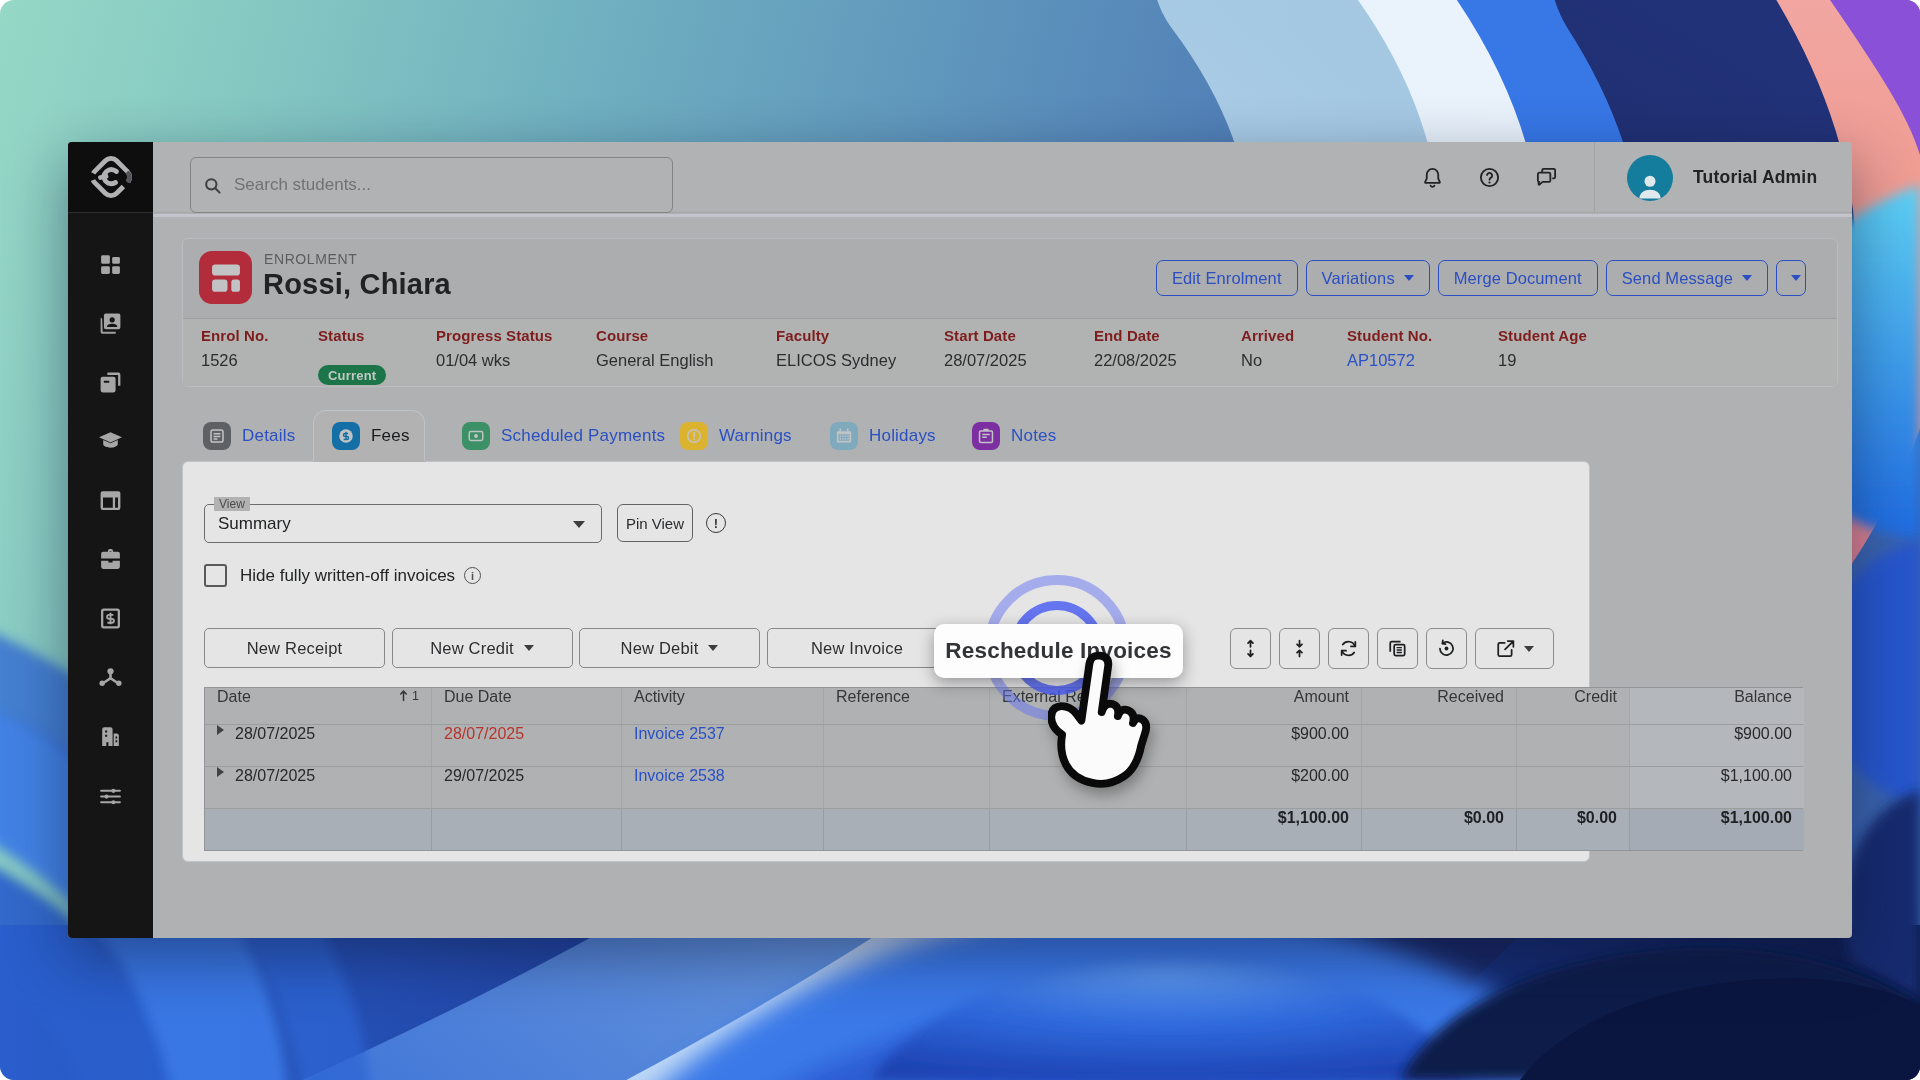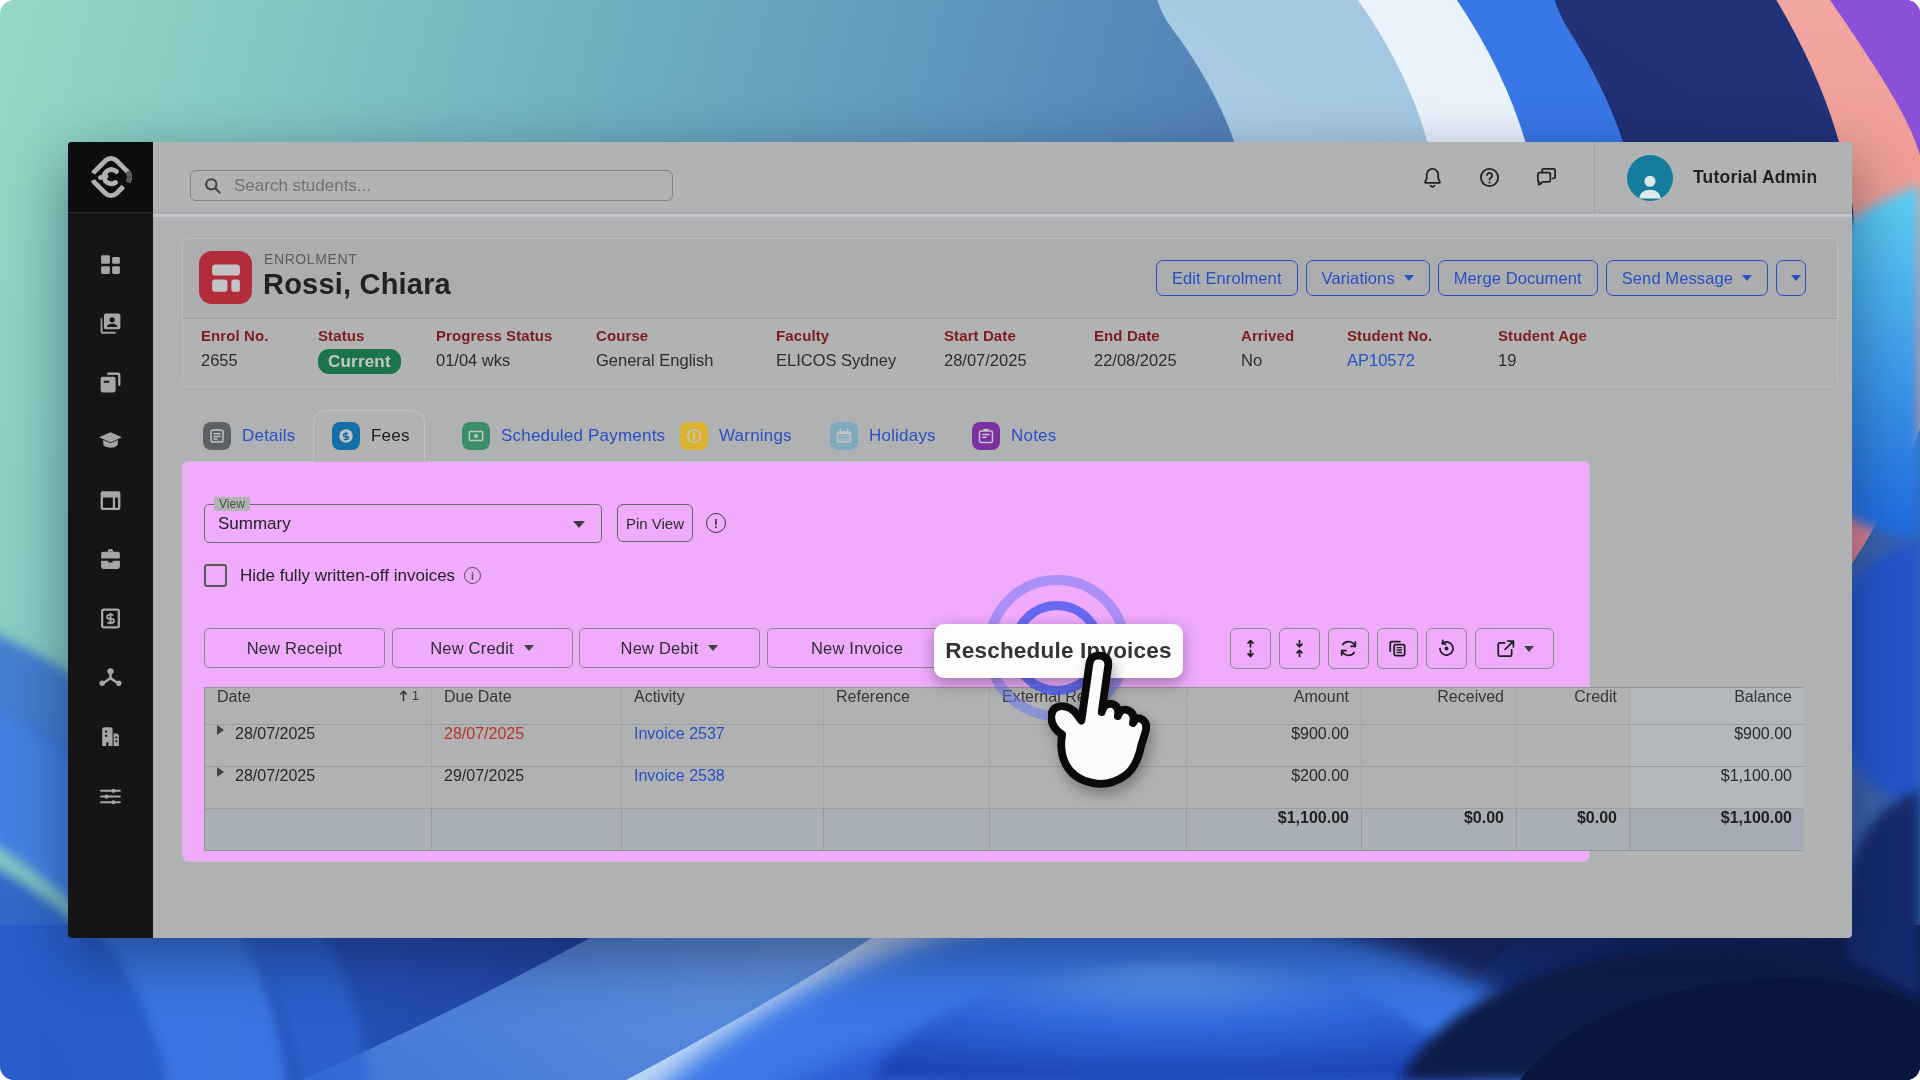--- a/index.html
+++ b/index.html
@@ -16,21 +16,21 @@
   
   .sidebar { position:absolute; left:0; top:0; width:85px; height:796px; background:#151515; }
   .logo-block { position:absolute; left:0; top:0; width:85px; height:71px; background:#0e0e0e; border-bottom:1px solid #2e2e30; display:flex; align-items:center; justify-content:center; }
   .side-icons { position:absolute; left:0; top:93px; width:85px; display:flex; flex-direction:column; align-items:center; }
   .side-item { width:85px; height:59px; display:flex; align-items:center; justify-content:center; color:#a6a6a6; }
   .side-item svg { width:25px; height:25px; }
 
   
   .topbar { position:absolute; left:85px; top:0; width:1699px; height:71px; background:#b1b2b3; border-bottom:1px solid #a5a6aa; }
   .topbar-sep { position:absolute; left:85px; top:72px; width:1699px; height:3px; background:#c6c7cf; opacity:.85; }
-  .searchbox { position:absolute; left:37px; top:28px; width:483px; height:31px; border:1.6px solid #828385; border-radius:6px; display:flex; align-items:center; padding:0 12px; color:#737476; }
+  .searchbox { position:absolute; left:37px; top:15px; width:483px; height:56px; border:1.6px solid #828385; border-radius:6px; display:flex; align-items:center; padding:0 12px; color:#737476; }
   .searchbox svg { width:19px; height:19px; margin-right:12px; flex:none; }
   .search-ph { font-size:17px; color:#717274; }
   .topbar-actions { position:absolute; right:294px; top:0; height:71px; display:flex; align-items:center; gap:34px; color:#222325; }
   .topbar-actions svg { width:23px; height:23px; }
   .topbar-divider { position:absolute; right:257px; top:0; width:1px; height:71px; background:#a2a3a5; }
   .userchip { position:absolute; right:0; top:0; width:257px; height:71px; display:flex; align-items:center; }
   .avatar { width:46px; height:46px; border-radius:50%; background:#147c9c; margin-left:32px; display:flex; align-items:flex-end; justify-content:center; overflow:hidden; }
   .avatar svg { width:30px; height:30px; }
   .username { margin-left:20px; font-size:17.5px; font-weight:700; color:#222325; letter-spacing:.2px; }
 
@@ -45,33 +45,33 @@
   .enrol-actions { position:absolute; right:31px; top:21px; display:flex; gap:8px; }
   .btn-blue { height:36px; border:1.4px solid #2b4fc2; border-radius:7px; color:#2b4fc2; font-size:16.5px; display:flex; align-items:center; justify-content:center; padding:17px 15px; background:transparent; letter-spacing:.1px; }
   .btn-blue .caret { margin-left:9px; }
   .btn-blue.caret-only { width:30px; padding:0; }
   .caret { width:0; height:0; border-left:5.5px solid transparent; border-right:5.5px solid transparent; border-top:6px solid currentColor; display:inline-block; }
   .enrol-divider { position:absolute; left:0; right:0; top:79px; height:1px; background:#9d9ea0; }
   .field { position:absolute; top:88px; z-index:2; }
   .field .flabel { font-size:15px; font-weight:700; color:#7f1d1d; letter-spacing:.1px; }
   .field .fvalue { margin-top:7px; font-size:16.5px; color:#2c2d2f; }
   .field .fvalue.link { color:#2a52c8; }
-  .badge { display:inline-block; margin-top:5px; background:#1c7549; color:#c3c8c6; font-size:17px; font-weight:600; padding:2.5px 10px; border-radius:11px; letter-spacing:.2px; }
+  .badge { display:inline-block; margin-top:21px; background:#1c7549; color:#c3c8c6; font-size:13px; font-weight:600; padding:2.5px 10px; border-radius:11px; letter-spacing:.2px; }
 
   
   .tabs { position:absolute; left:0; top:268px; height:52px; }
   .tab { position:absolute; display:flex; align-items:center; height:52px; white-space:nowrap; }
   .tab .tab-ic { width:28px; height:28px; border-radius:8px; display:flex; align-items:center; justify-content:center; color:#c2c3c5; flex:none; }
   .tab .tab-ic svg { width:18px; height:18px; }
   .tab .tab-label { margin-left:11px; font-size:17px; color:#2a50c4; letter-spacing:.2px; }
   .tab-active-bg { position:absolute; left:245px; top:268px; width:112px; height:52px; background:#b2b2b3; border:1px solid #c1c2c6; border-bottom:none; border-radius:13px 13px 0 0; }
   .tab.active .tab-label { color:#1b1c1e; font-weight:500; }
 
   
-  .fees-panel { position:absolute; left:114px; top:319px; width:1408px; height:401px; background:#f0abfc; border:1px solid #c1c2c6; border-radius:6px; }
+  .fees-panel { position:absolute; left:114px; top:319px; width:1408px; height:401px; background:#e5e5e5; border:1px solid #c1c2c6; border-radius:6px; }
   .fees-panel .cut { position:absolute; left:130px; top:-1px; width:113px; height:1px; background:#b2b2b3; }
 
   .view-select { position:absolute; left:21px; top:42px; width:398px; height:39px; border:1px solid #6b6c6e; border-radius:5px; }
   .view-select .vlabel { position:absolute; left:9px; top:-8px; font-size:12px; color:#4c4d4f; background:#b2b2b3; padding:0 5px; }
   .view-select .vvalue { position:absolute; left:13px; top:9px; font-size:17px; color:#232426;text-align:right; }
   .view-select .vcaret { position:absolute; right:16px; top:16px; width:0; height:0; border-left:6px solid transparent; border-right:6px solid transparent; border-top:7px solid #3c3d3f; }
   .pin-btn { position:absolute; left:434px; top:42px; width:76px; height:38px; border:1.4px solid #626365; border-radius:6px; display:flex; align-items:center; justify-content:center; font-size:15px; color:#2b2c2e; }
   .info-circ { position:absolute; border-radius:50%; border:1.6px solid #38393b; color:#38393b; display:flex; align-items:center; justify-content:center; font-weight:700; }
   .info-1 { left:523px; top:51px; width:20px; height:20px; font-size:13px; }
 
@@ -363,21 +363,21 @@
             </div>
           <div class="btn-blue caret-only">
               <span class="caret"></span>
             </div>
         </div>
       </div>
       <div class="enrol-divider"></div>
       <div class="enrol-info-bg"></div>
       <div class="field" style="left:18px">
           <div class="flabel">Enrol No.</div>
-          <div class="fvalue">2655</div>
+          <div class="fvalue">1526</div>
         </div>
       <div class="field" style="left:135px">
           <div class="flabel">Status</div>
           <div><span class="badge">Current</span></div>
         </div>
       <div class="field" style="left:253px">
           <div class="flabel">Progress Status</div>
           <div class="fvalue">01/04 wks</div>
         </div>
       <div class="field" style="left:413px">

